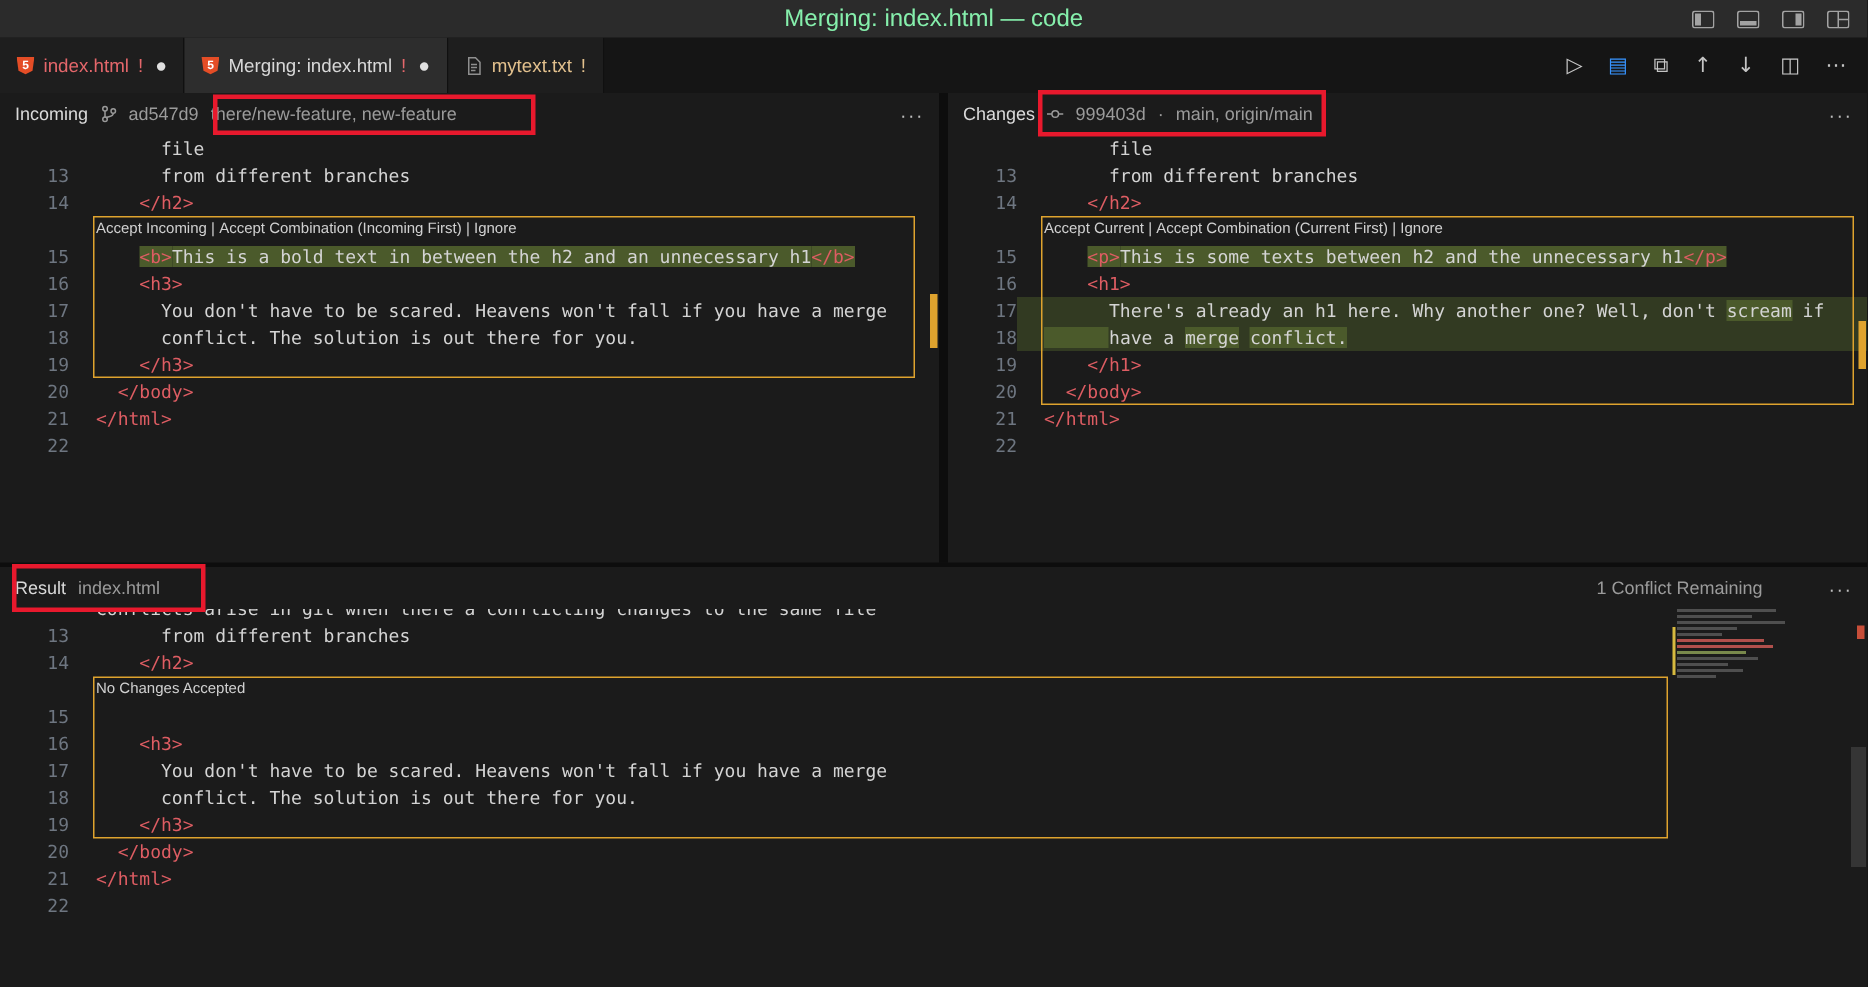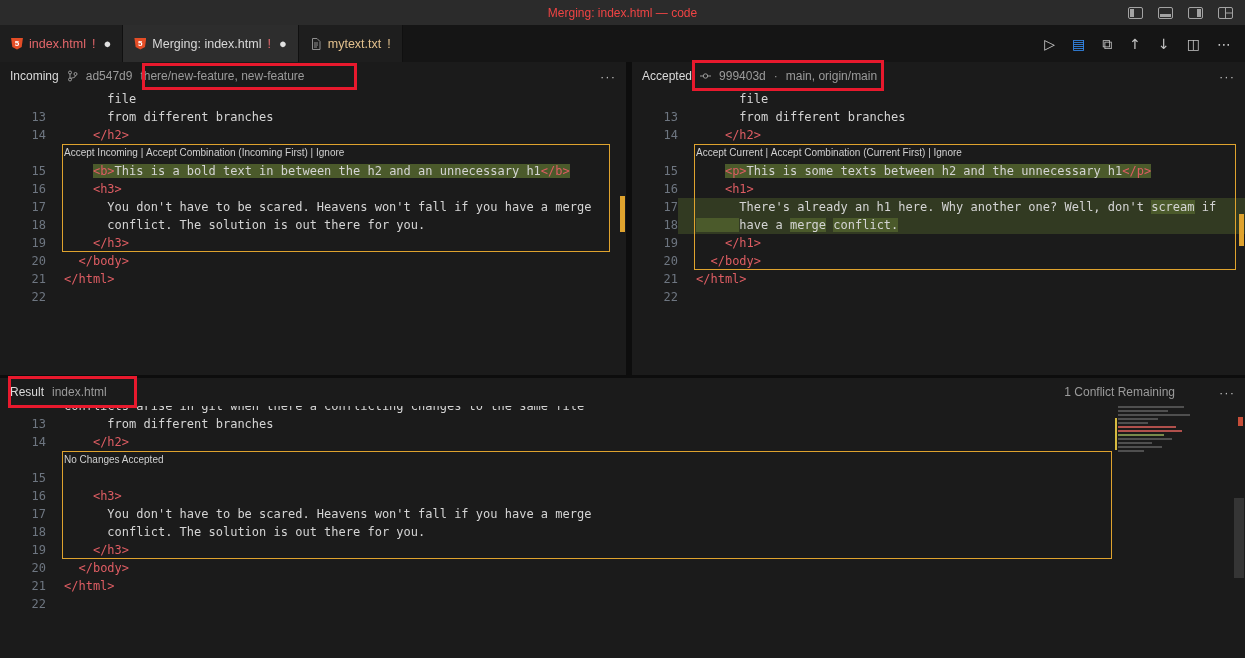--- a/index.html
+++ b/index.html
@@ -1,21 +1,21 @@
 <!DOCTYPE html>
 <html style="--annotation_red: #e8192d; --conflict_border: #dfa32e; --insert_bg: #4b5a2b; --insert_bg_faint: #323a22; --tag_color: #de5d63; --code_text: #d4d4d4; --gold_modified: #e2c08d; --red_conflict_file: #e4676b; --js_yellow: #e8d44d; --html_orange: #e44d26; --icon_blue: #3794ff;"><head>
 <meta charset="utf-8">
 <style>
 *{margin:0;padding:0;box-sizing:border-box}
 html,body{width:1245px;height:658px;overflow:hidden}
 body{background:#141414;font-family:"Liberation Sans",sans-serif;position:relative;color:#ccc}
 
 
 .titlebar{height:25px;background:#2b2b2b;display:flex;align-items:center;justify-content:center;position:relative}
-.title{font-size:12px;color:#ef4444}
+.title{font-size:16px;color:#86efac}
 .titlebar-icons{position:absolute;right:12px;top:0;height:100%;display:flex;align-items:center;gap:15px}
 .tb-icon{display:inline-flex;cursor:pointer;opacity:.9}
 .tb-icon svg{display:block}
 
 
 .tabbar{height:37px;background:#151515;display:flex;justify-content:space-between;align-items:stretch}
 .tabs{display:flex;height:100%}
 .tab{display:flex;align-items:center;gap:6px;padding:0 11px;background:#1e1e1e;border-right:1px solid #101010;font-size:12.5px;cursor:pointer}
 .tab.active{background:#2d2d2d}
 .tab-label.plain{color:#d8d8d8}
@@ -175,21 +175,21 @@
         <div class="code-row"><span class="gutter">20</span><span class="code-text"><span class="txt">  </span><span class="tag">&lt;/body&gt;</span></span></div>
         <div class="code-row"><span class="gutter">21</span><span class="code-text"><span class="tag">&lt;/html&gt;</span></span></div>
         <div class="code-row"><span class="gutter">22</span><span class="code-text"></span></div>
       </div>
     <div class="conflict-box" style="left:62px;top:82px;width:548px;height:108px"></div>
     <div class="ruler-mark" style="top:134px;height:36px"></div>
   </section>
 
   <section class="pane current">
     <header class="pane-header">
-      <span class="pane-title">Accepted</span>
+      <span class="pane-title">Changes</span>
       <span class="branch-icon">
           <svg width="11" height="12" viewBox="0 0 11 12" fill="none" stroke="#9a9a9a">
             <circle cx="5.5" cy="6" r="2.2"></circle>
             <path d="M0 6h3.3M7.7 6H11"></path>
           </svg>
         </span>
       <span class="pane-sub">999403d</span>
       <span class="pane-sub">·</span>
       <span class="pane-sub">main, origin/main</span>
       <span class="pane-ellipsis">···</span>

